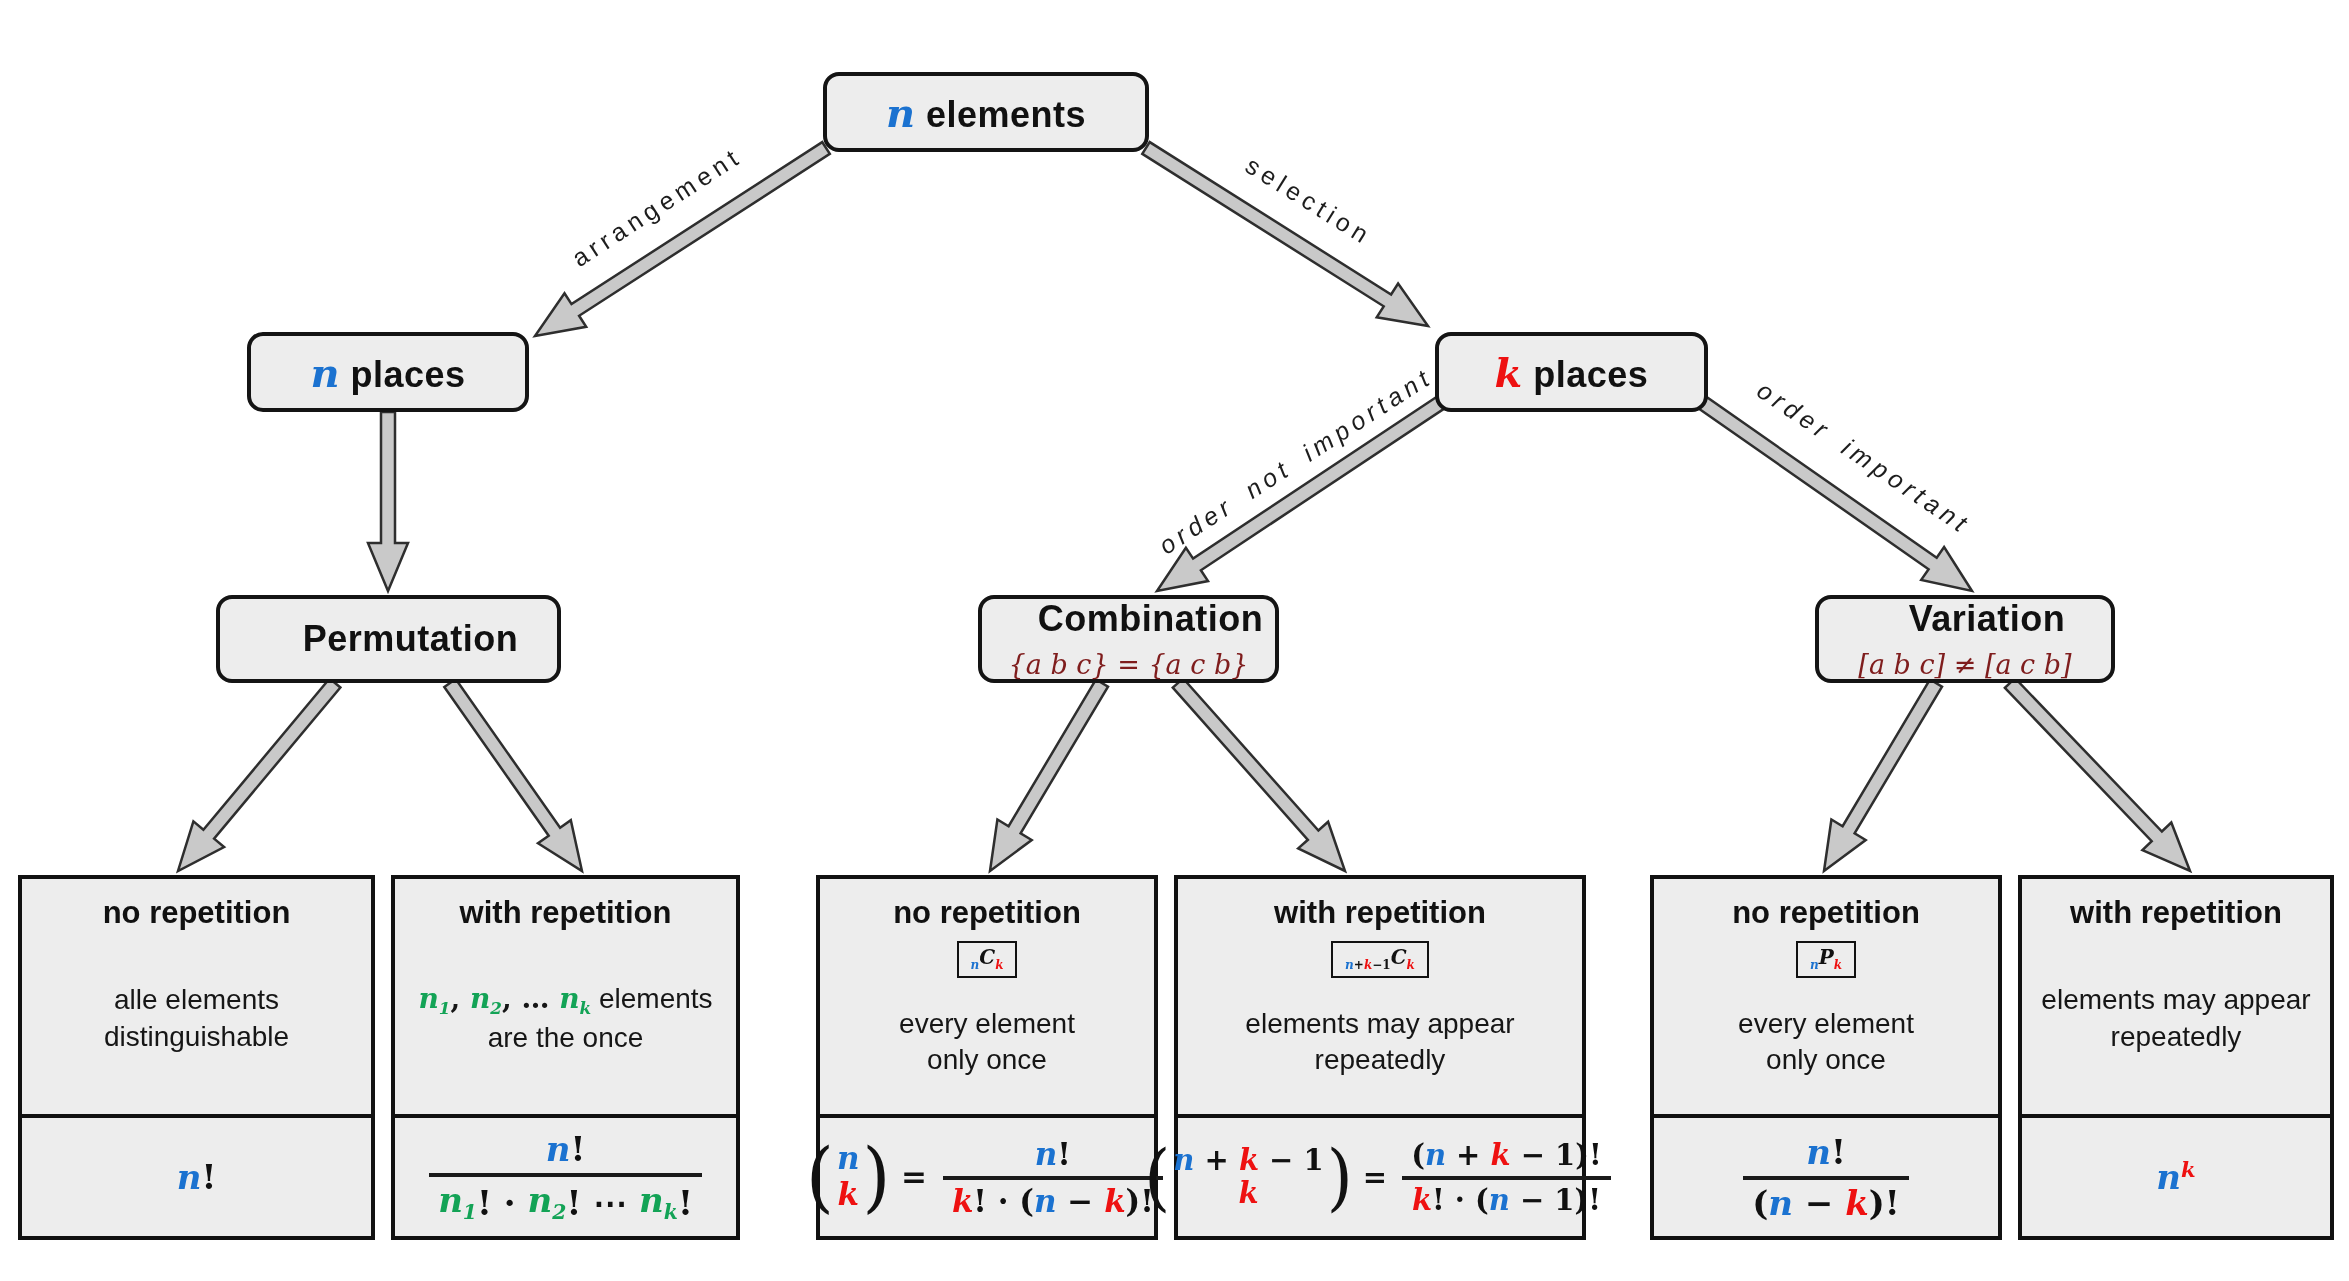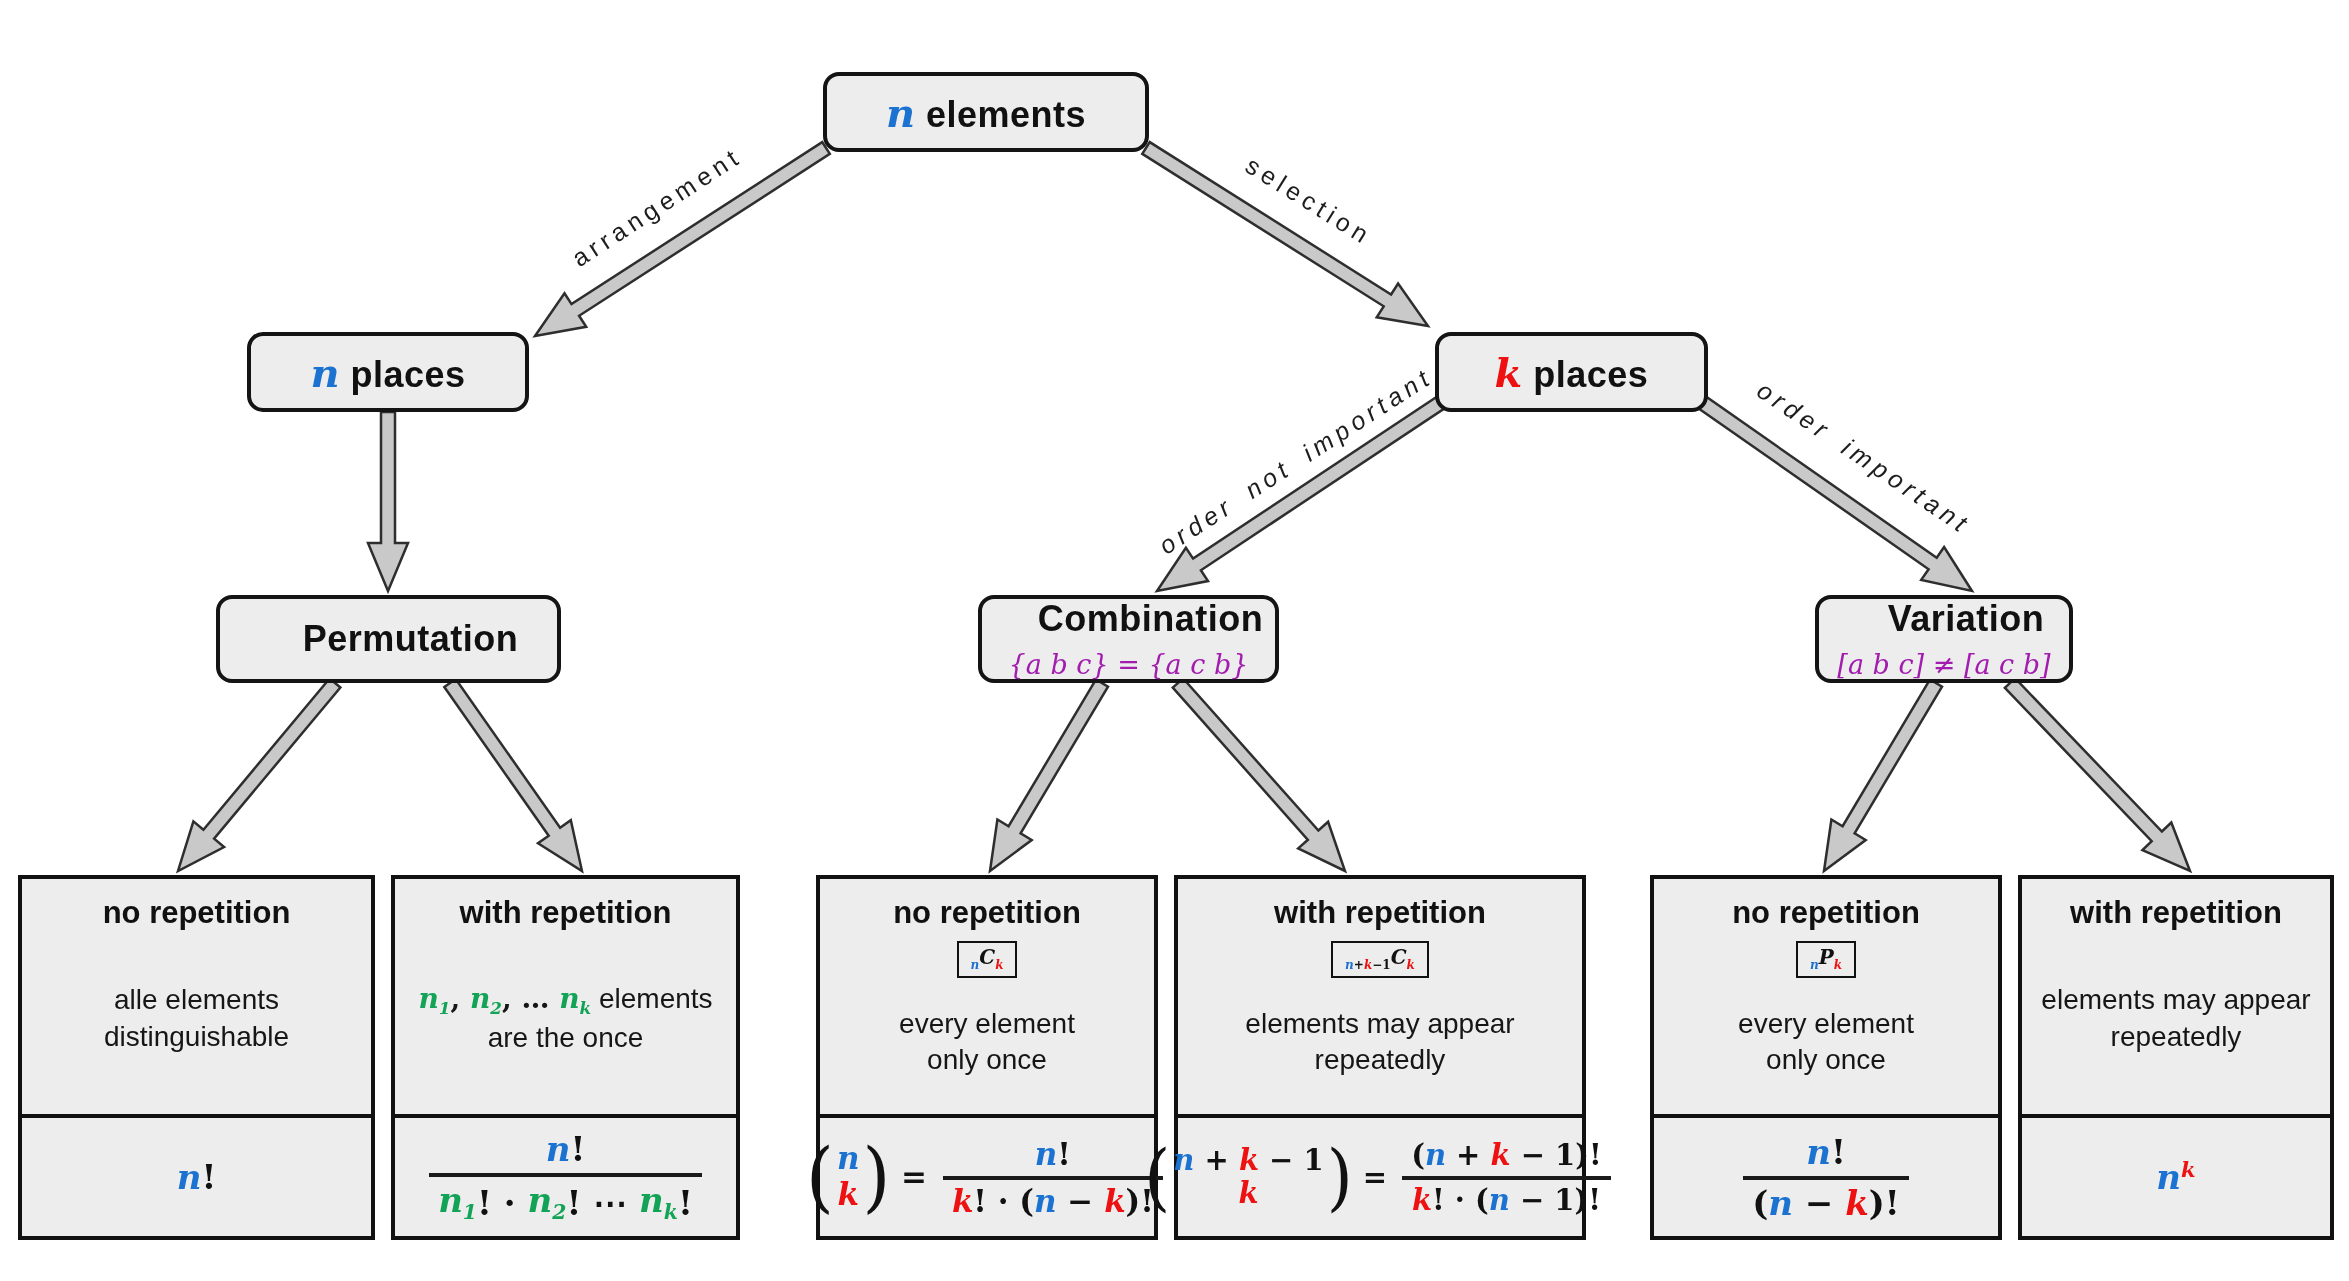--- a/index.html
+++ b/index.html
@@ -12,21 +12,21 @@
   
   .node {
     position:absolute; background:#ededed; border:4px solid #141414;
     border-radius:16px; box-sizing:border-box;
     display:flex; flex-direction:column; align-items:center; justify-content:center;
   }
   .node-line { display:flex; align-items:baseline; white-space:pre; }
   .mvar { font-family:"DejaVu Serif", serif; font-style:italic; font-weight:700; font-size:40px; }
   .bold-label { font-weight:700; font-size:36px; color:#111; letter-spacing:0.5px;margin-left:44px; }
   .mvar + .bold-label { margin-left:11px; }
-  .node-sub { font-family:"DejaVu Serif", serif; font-style:italic; font-size:27px; color:#a21caf; margin-top:9px; white-space:pre; }
+  .node-sub { font-family:"DejaVu Serif", serif; font-style:italic; font-size:27px; color:#7f1d1d; margin-top:9px; white-space:pre; }
 
   
   .edge-label {
     position:absolute; white-space:nowrap; color:#1d1d1d;
     font-size:25px; letter-spacing:5px; word-spacing:7px;
     transform:translate(-50%,-50%) rotate(var(--rot));
   }
   .edge-label.italic { font-style:italic; }
 
   
@@ -122,21 +122,21 @@
     </div>
   </div>
 
   <div class="node" style="left:978px; top:595px; width:301px; height:88px" data-name="node-combination">
     <div class="node-line">
       <span class="bold-label" data-name="node-label">Combination</span>
     </div>
     <div class="node-sub" data-name="node-subtitle">{a b c} = {a c b}</div>
   </div>
 
-  <div class="node" style="left:1815px; top:595px; width:258px; height:88px" data-name="node-variation">
+  <div class="node" style="left:1815px; top:595px; width:300px; height:88px" data-name="node-variation">
     <div class="node-line">
       <span class="bold-label" data-name="node-label">Variation</span>
     </div>
     <div class="node-sub" data-name="node-subtitle">[a b c] ≠ [a c b]</div>
   </div>
 
 <div class="leaf" data-name="leaf-perm-no-rep" style="left: 18px; width: 357px;">
       <div class="leaf-top" data-name="leaf-upper-section">
         <div class="leaf-title" data-name="leaf-title">no repetition</div>
         <div class="leaf-desc" data-name="leaf-description">

